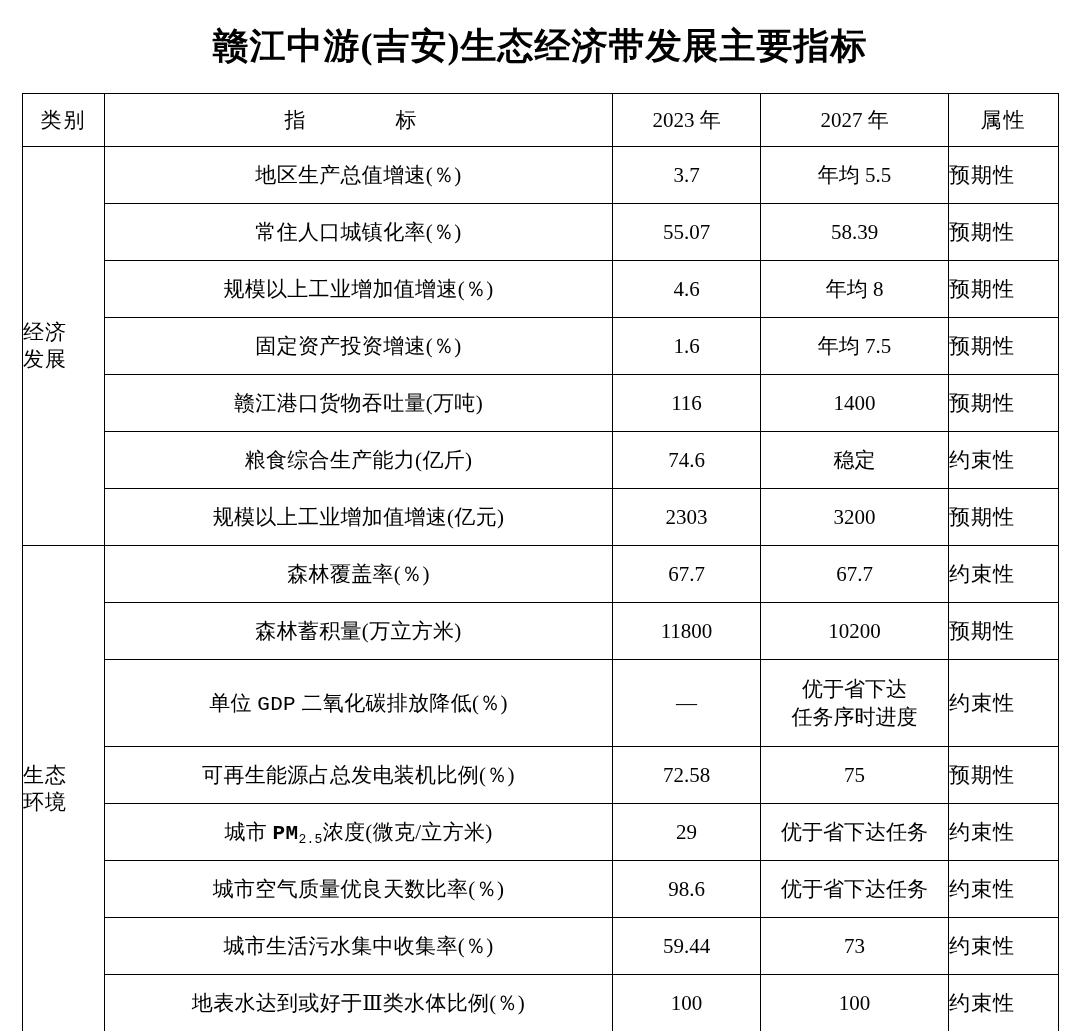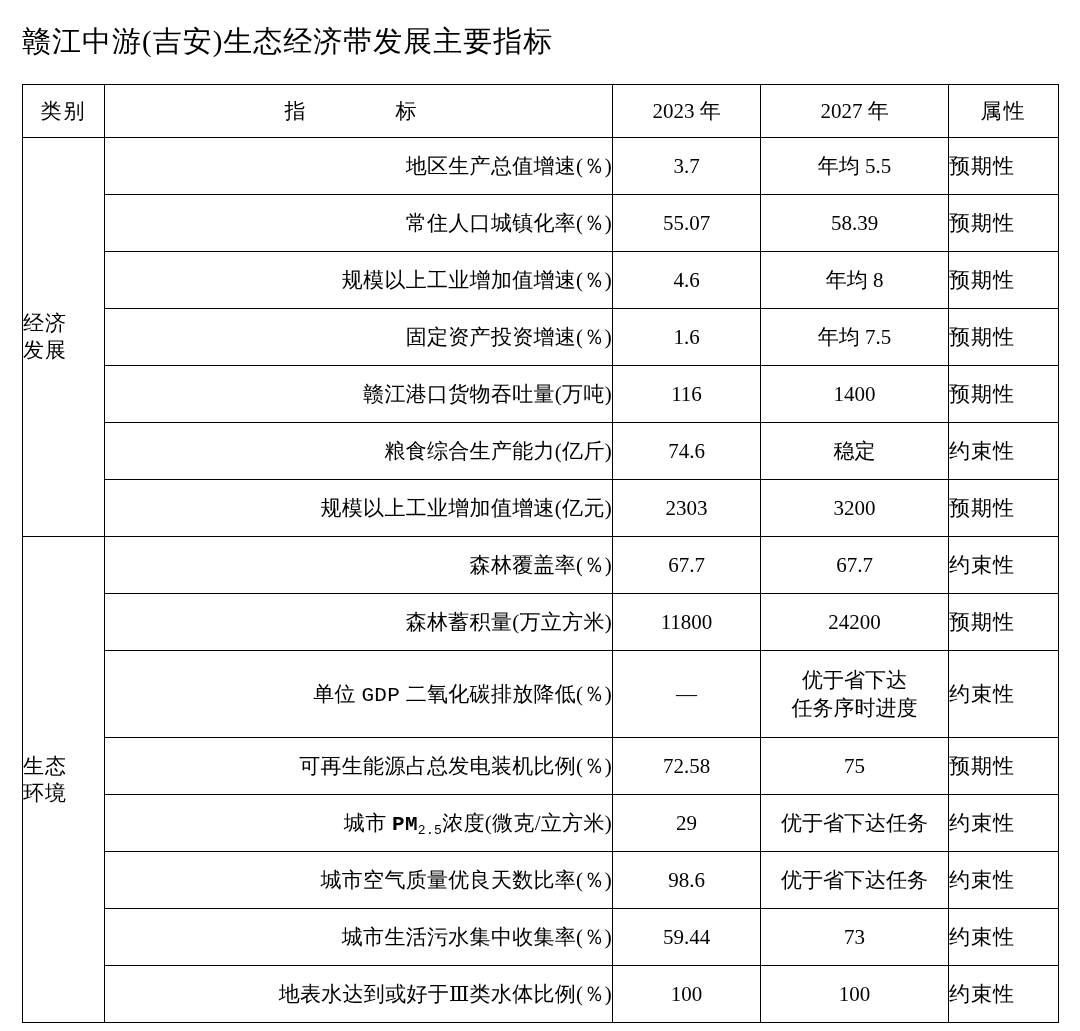--- a/index.html
+++ b/index.html
@@ -15,22 +15,23 @@
     overflow: hidden;
   }
   .page {
     width: 1080px;
     height: 1031px;
     box-sizing: border-box;
     padding: 14px 22px 0 22px;
     position: relative;
   }
   .doc-title {
-    font-size: 29px;
-    font-weight: normal;
+    text-align: center;
+    font-size: 36px;
+    font-weight: bold;
     letter-spacing: 1px;
     margin: 8px 0 22px 0;
     font-family: "Liberation Serif", "DejaVu Serif", serif;
   }
   table.indicator-table {
     border-collapse: collapse;
     width: 1036px;
     margin: 0 auto;
     table-layout: fixed;
     padding-left: 8px;
@@ -60,21 +61,21 @@
   .hdr-year { font-family: "Liberation Serif", "DejaVu Serif", serif; }
   .hdr-attr { letter-spacing: 2px; }
 
   td.cat-cell {
     text-align: left;
     font-size: 22px;
     line-height: 1.28;
     letter-spacing: 1px;
   }
   td.ind-cell {
-    text-align: right;
+    text-align: center;
     padding-left: 16px;
     height: 56px;
     font-size: 22px;
     letter-spacing: 0.3px;
   }
   td.num-cell {
     text-align: center;
     font-size: 22px;
   }
   td.attr-cell {
@@ -168,21 +169,21 @@
       <tr>
         <td class="cat-cell" rowspan="8">生态<br>环境</td>
         <td class="ind-cell">森林覆盖率(％)</td>
         <td class="num-cell">67.7</td>
         <td class="num-cell">67.7</td>
         <td class="attr-cell">约束性</td>
       </tr>
       <tr>
         <td class="ind-cell">森林蓄积量(万立方米)</td>
         <td class="num-cell">11800</td>
-        <td class="num-cell">24200</td>
+        <td class="num-cell">10200</td>
         <td class="attr-cell">预期性</td>
       </tr>
       <tr class="tall-row">
         <td class="ind-cell">单位 <span class="latin">GDP</span> 二氧化碳排放降低(％)</td>
         <td class="num-cell">—</td>
         <td class="num-cell two-line">优于省下达<br>任务序时进度</td>
         <td class="attr-cell">约束性</td>
       </tr>
       <tr>
         <td class="ind-cell">可再生能源占总发电装机比例(％)</td>

